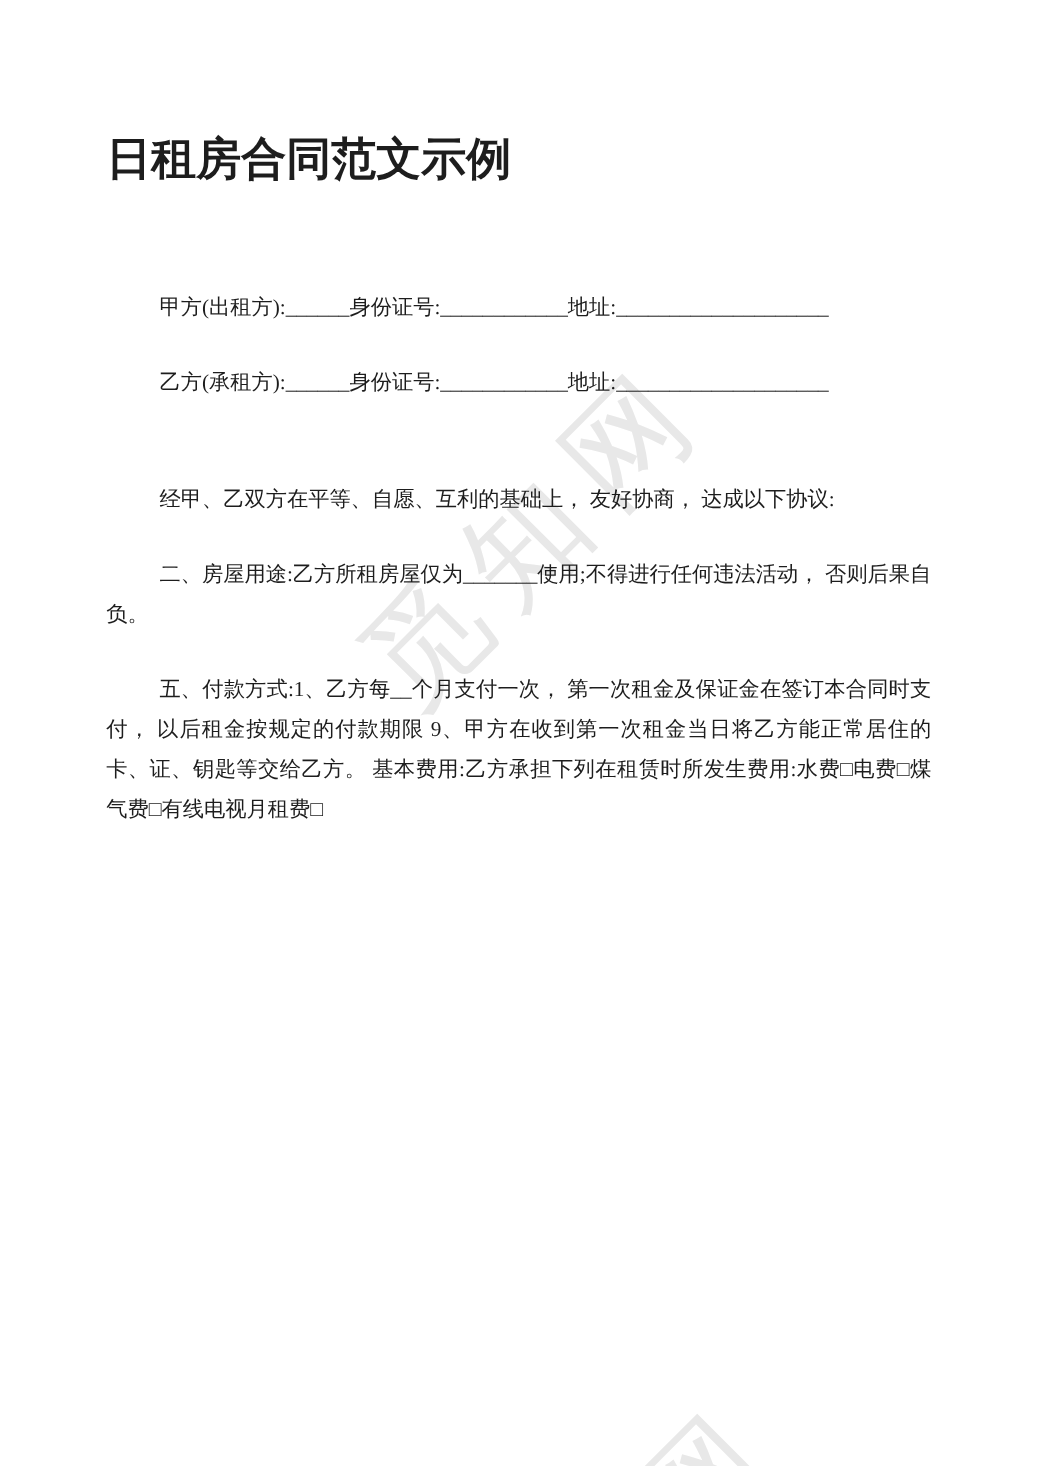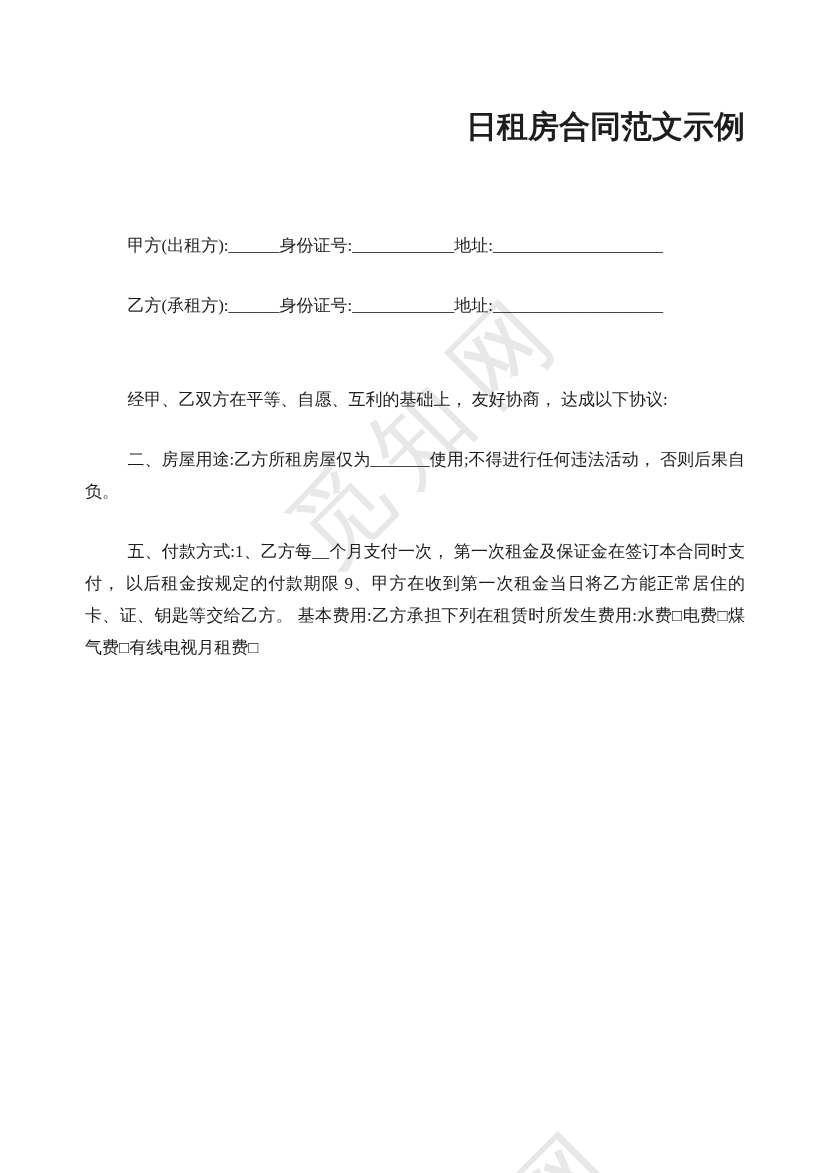--- a/index.html
+++ b/index.html
@@ -15,24 +15,24 @@
     overflow: hidden;
     box-sizing: border-box;
     padding: 104px 85px 0 85px;
     font-family: "Liberation Serif", "DejaVu Serif", serif;
     color: #1d1d1d;
   }
   .doc-title {
     position: relative;
     z-index: 1;
     margin: 0 0 80px 0;
-    font-size: 31px;
+    font-size: 36px;
     line-height: 46px;
     font-weight: 700;
-    text-align: right;
+    text-align: left;
   }
   .para {
     position: relative;
     z-index: 1;
     margin: 0 0 28px 0;
     font-size: 17px;
     line-height: 32px;
     text-align: justify;
     text-indent: 2.5em;
     word-break: break-all;

